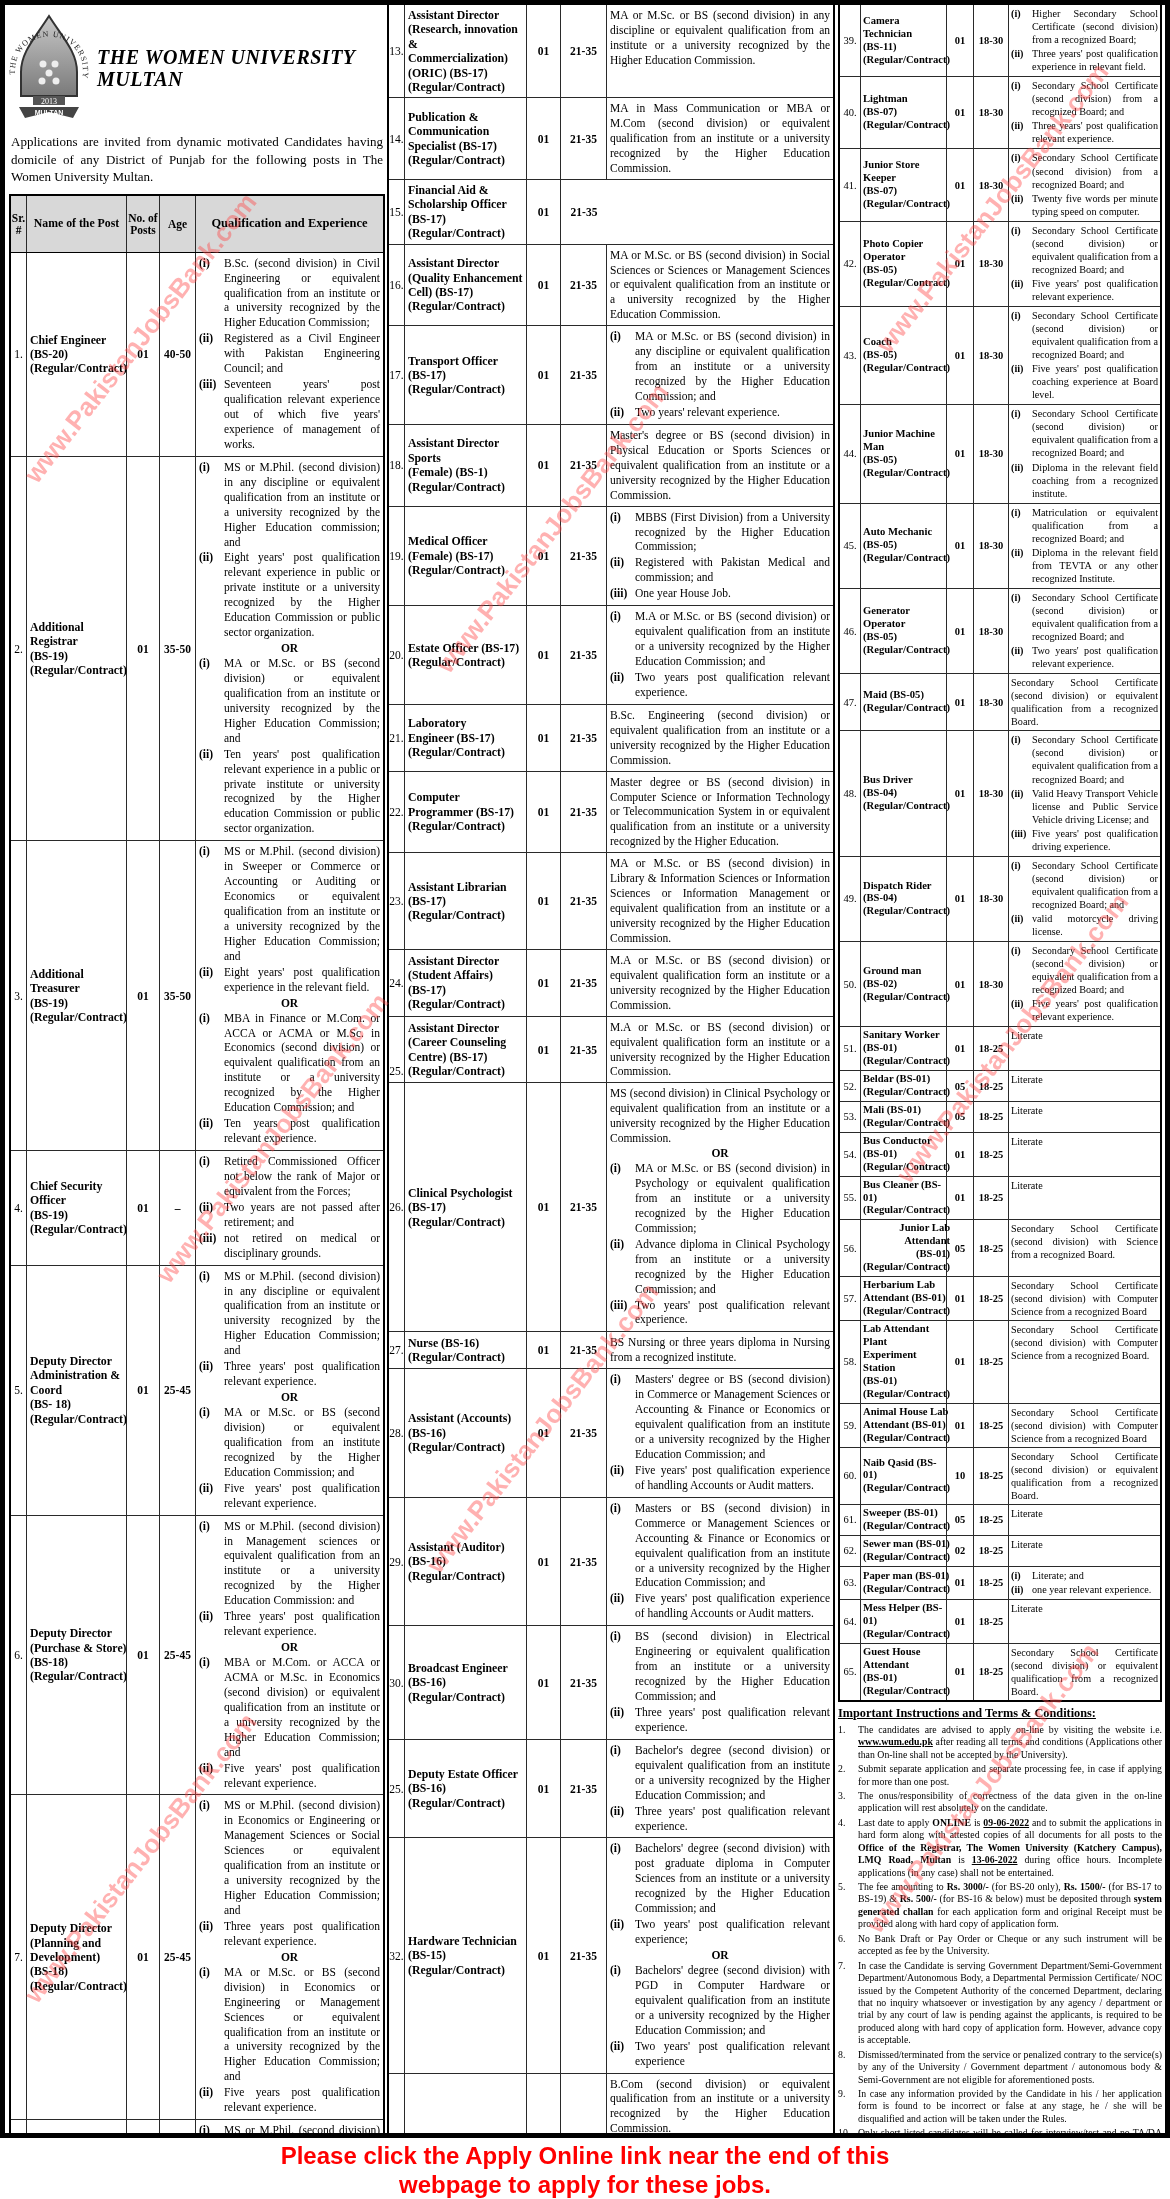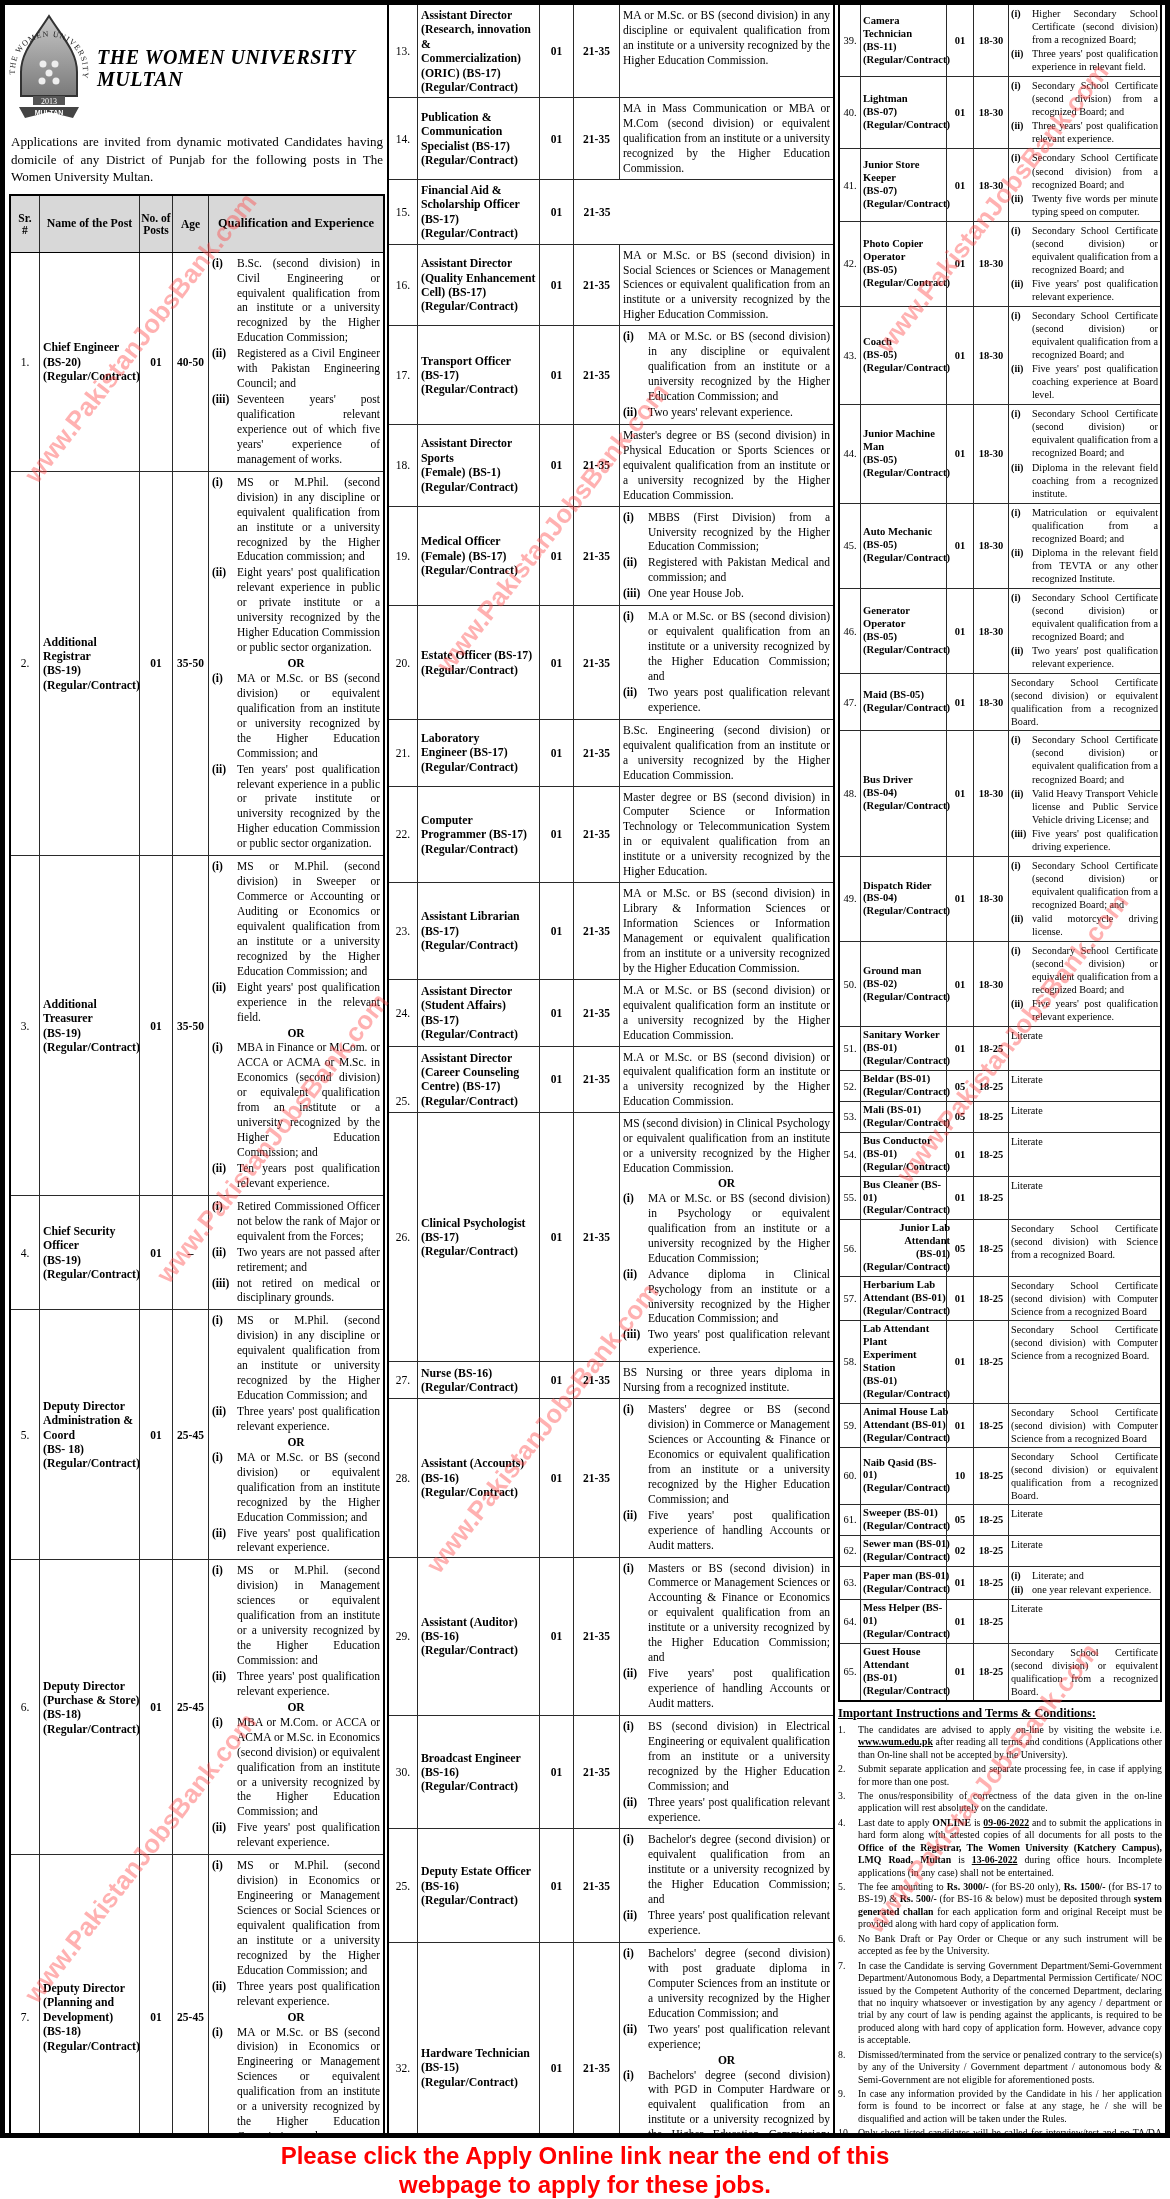--- a/index.html
+++ b/index.html
@@ -17,21 +17,21 @@
   .intro{font-size:13px;text-align:justify;margin:6px 2px 8px 2px;line-height:1.35;}
   
   .jtable{border:2px solid #000;}
   .thead{display:flex;background:#d8d8d8;border-bottom:1.5px solid #000;font-weight:bold;
          text-align:center;font-size:12.5px;}
   .thead .c{display:flex;align-items:center;justify-content:center;white-space:pre-line;padding:16px 1px;}
   .jrow{display:flex;border-bottom:1px solid #2a2a2a;}
   .jrow:last-child{border-bottom:none;}
   .c{border-right:1px solid #2a2a2a;box-sizing:border-box;}
   .c:last-child{border-right:none;}
-  .c.sr{width:29px;display:flex;align-items:center;justify-content:center;font-size:11.5px;}
+  .c.sr{width:16px;display:flex;align-items:center;justify-content:center;font-size:11.5px;}
   .c.nm{width:100px;display:flex;align-items:center;padding:3px;font-weight:bold;font-size:11.8px;
         white-space:pre-line;line-height:1.22;}
   .c.po{width:33px;display:flex;align-items:center;justify-content:center;font-weight:bold;font-size:11.5px;}
   .c.ag{width:36px;display:flex;align-items:center;justify-content:center;font-weight:bold;font-size:11.5px;}
   .c.qu{flex:1;padding:3px 3px;}
   .qual{font-size:11.5px;line-height:1.3;}
   .qi{display:flex;gap:3px;margin-bottom:1px;}
   .ql{font-weight:bold;min-width:22px;flex:0 0 auto;}
   .qt{text-align:justify;flex:1;}
   .qp{text-align:justify;}

